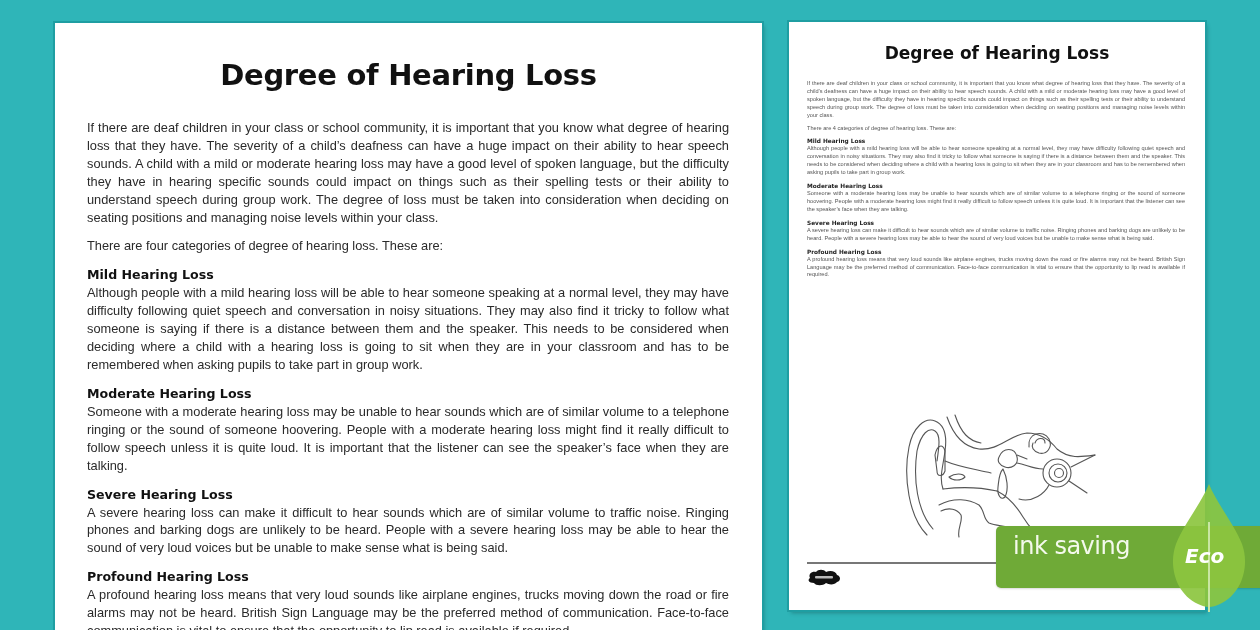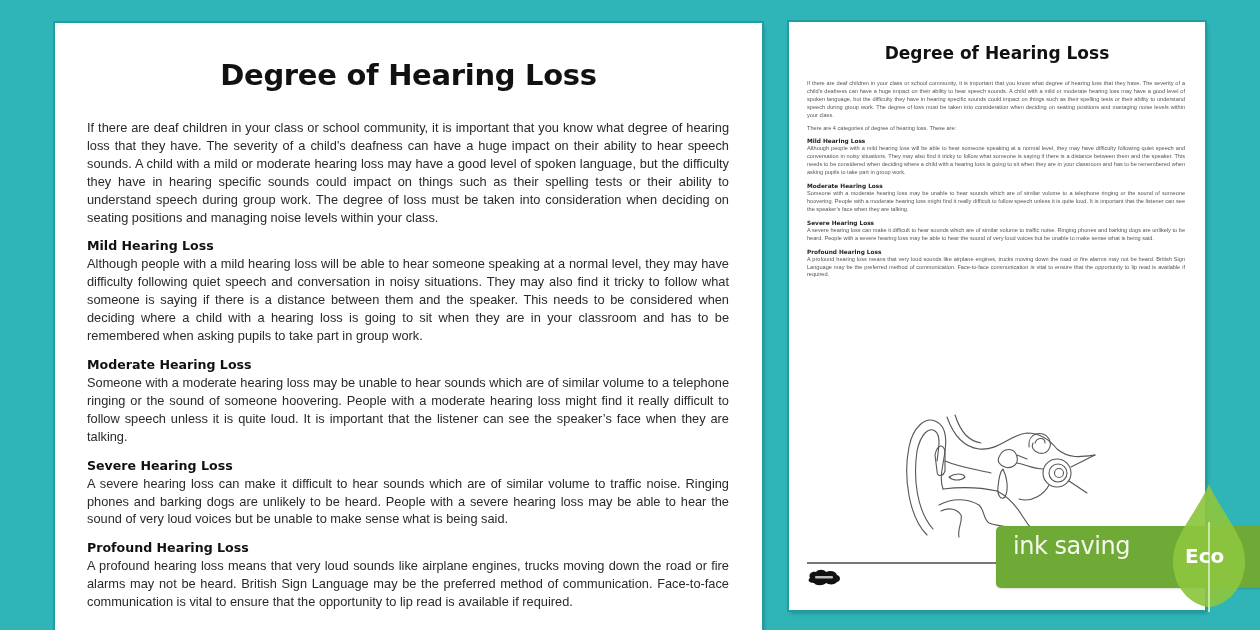--- a/index.html
+++ b/index.html
@@ -156,29 +156,31 @@
       height: 130px;
     }
     #eco-leaf-label {
       position: absolute;
       left: 1185px;
       top: 544px;
       font-family: "DejaVu Sans", sans-serif;
       font-weight: bold;
       font-size: 20px;
       color: #ffffff;
+      font-style: italic;
     }
   </style>
 </head>
 <body>
 
 <div class="page" id="left-page">
   <div class="title">Degree of Hearing Loss</div>
   <div class="body">
     <p>If there are deaf children in your class or school community, it is important that you know what degree of hearing loss that they have. The severity of a child’s deafness can have a huge impact on their ability to hear speech sounds. A child with a mild or moderate hearing loss may have a good level of spoken language, but the difficulty they have in hearing specific sounds could impact on things such as their spelling tests or their ability to understand speech during group work. The degree of loss must be taken into consideration when deciding on seating positions and managing noise levels within your class.</p>
+    <p>There are four categories of degree of hearing loss. These are:</p>
 
     <div class="section">
       <h3>Mild Hearing Loss</h3>
       <p>Although people with a mild hearing loss will be able to hear someone speaking at a normal level, they may have difficulty following quiet speech and conversation in noisy situations. They may also find it tricky to follow what someone is saying if there is a distance between them and the speaker. This needs to be considered when deciding where a child with a hearing loss is going to sit when they are in your classroom and has to be remembered when asking pupils to take part in group work.</p>
     </div>
     <div class="section">
       <h3>Moderate Hearing Loss</h3>
       <p>Someone with a moderate hearing loss may be unable to hear sounds which are of similar volume to a telephone ringing or the sound of someone hoovering. People with a moderate hearing loss might find it really difficult to follow speech unless it is quite loud. It is important that the listener can see the speaker’s face when they are talking.</p>
     </div>
     <div class="section">

